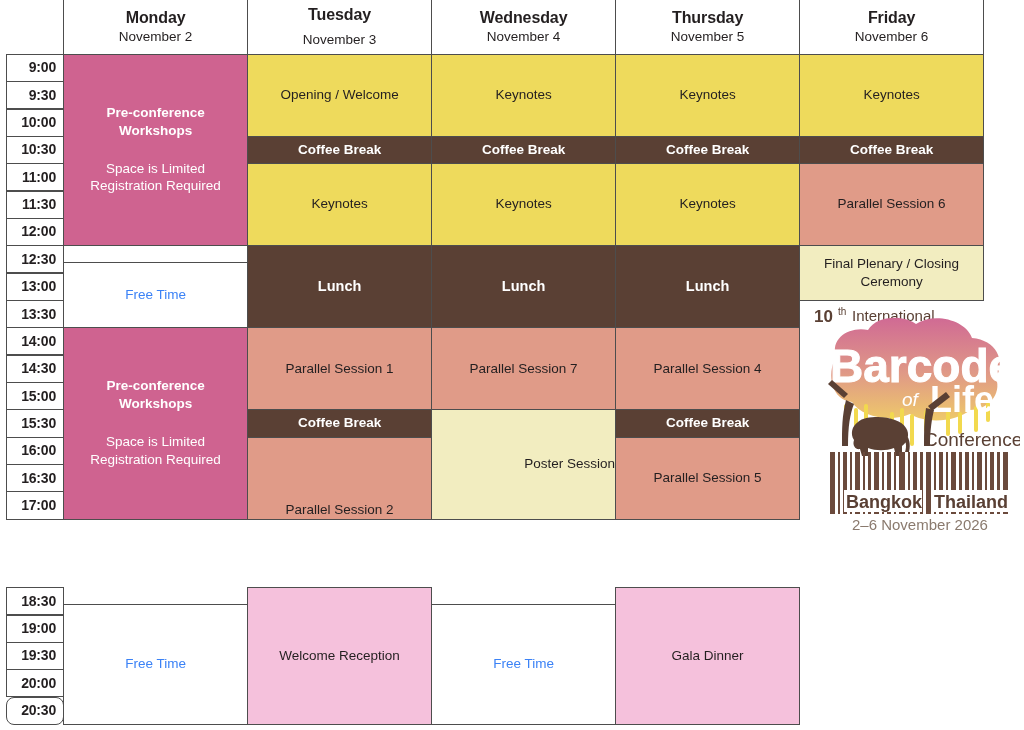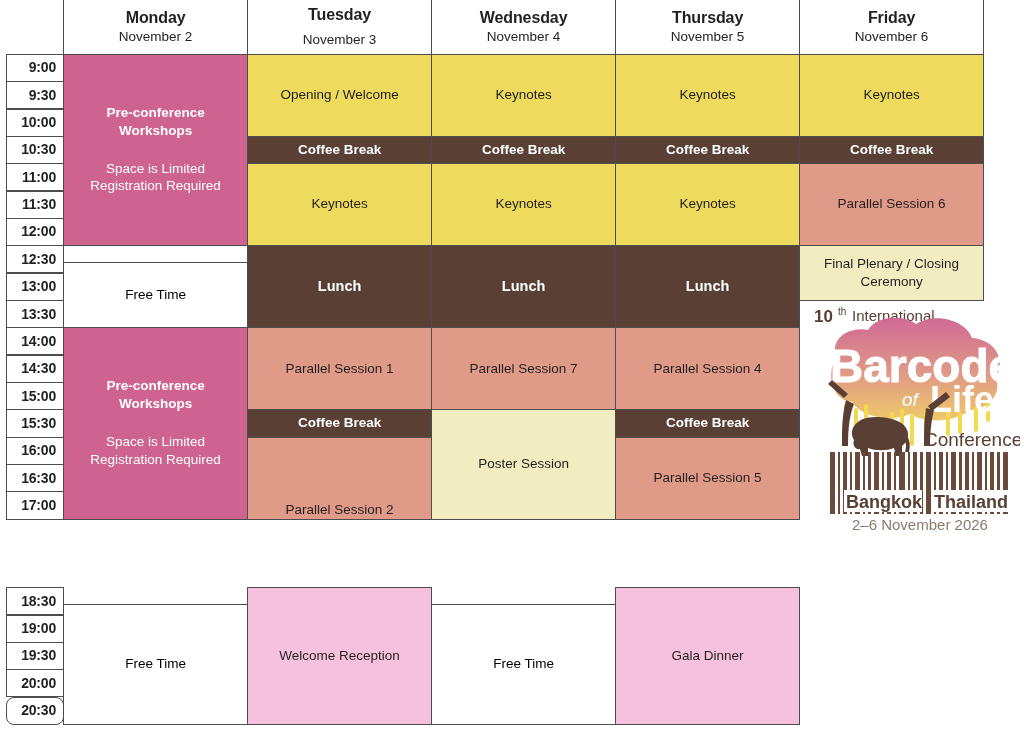--- a/index.html
+++ b/index.html
@@ -40,23 +40,23 @@
   }
   .hdr .dow{font-weight:bold;font-size:16px;letter-spacing:-0.1px;}
   .hdr .dat{font-size:13.5px;}
   .blank{border:none;background:transparent;margin:0;}
   
   .c-workshop{background:#cf6390;color:#ffffff;font-weight:bold;}
   .c-keynote {background:#eeda5c;color:#231f20;}
   .c-break   {background:#5a4034;color:#ffffff;font-weight:bold;font-size:13.5px;}
   .c-lunch   {background:#5a4034;color:#ffffff;font-weight:bold;font-size:14.5px;}
   .c-parallel{background:#e09b88;color:#231f20;}
-  .c-poster  {background:#f2edc0;color:#231f20;}
+  .c-poster  {background:#f2edc0;color:#231f20;justify-content:flex-end;}
   .c-plenary {background:#f2edc0;color:#231f20;}
-  .c-free    {background:#ffffff;color:#000000;margin-top:16px;}
+  .c-free    {background:#ffffff;color:#3b82f6;margin-top:16px;}
   .c-social  {background:#f5c1dc;color:#231f20;}
   .c-none    {border:none;background:transparent;margin:0;}
   .two-line{flex-direction:column;gap:1px;}
   .sub{font-weight:normal;font-size:13.5px;}
 
   
   .evening{
     position:absolute;left:0;top:588px;
     display:grid;
     grid-template-columns:64px repeat(4,184px);

